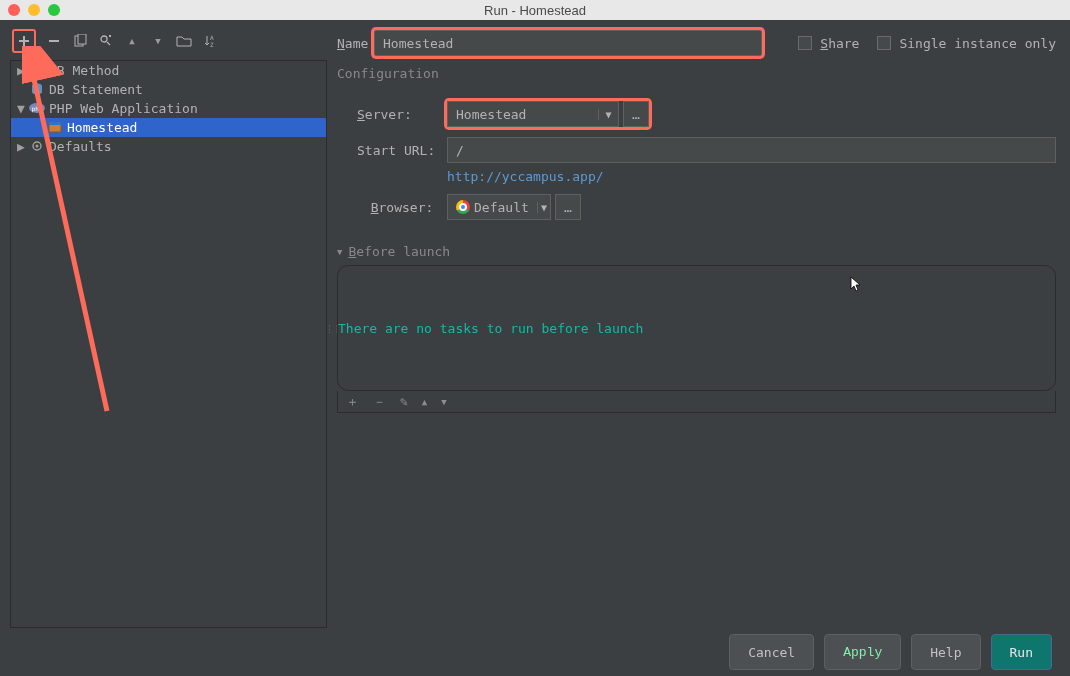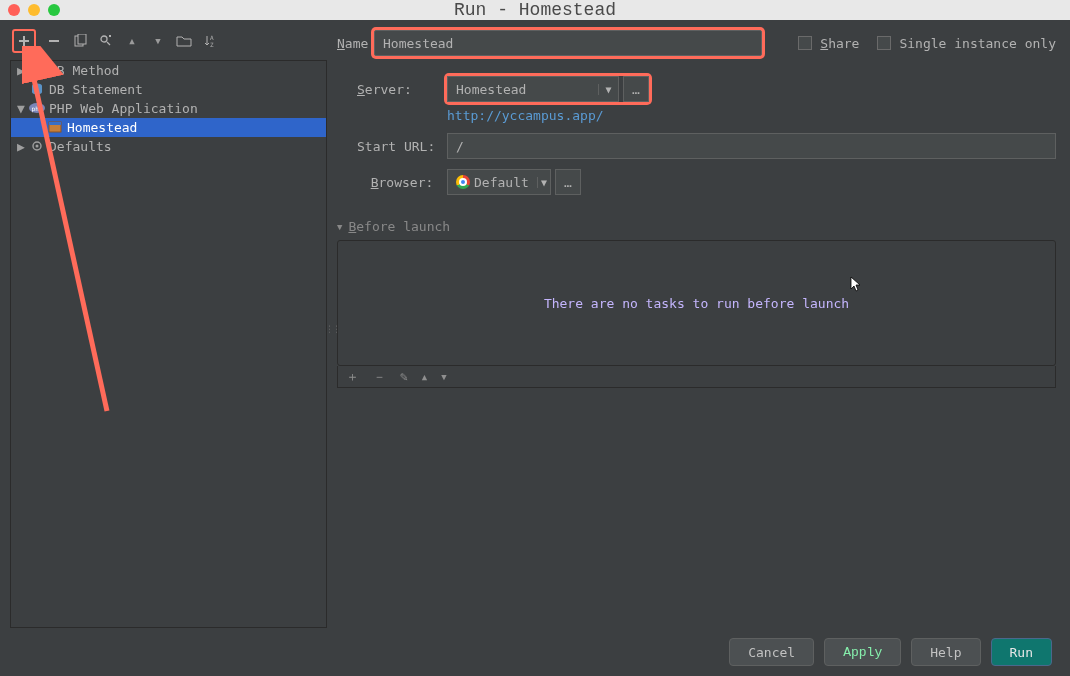--- a/index.html
+++ b/index.html
@@ -19,22 +19,22 @@
     align-items:center;
     position:relative;
   }
   .traffic {
     display:flex; gap:8px; padding-left:8px;
   }
   .tl { width:12px; height:12px; border-radius:50%; }
   .tl-red{background:#ff5f57;} .tl-yellow{background:#febc2e;} .tl-green{background:#28c840;}
   .title-text{
     position:absolute; left:0; right:0; text-align:center;
-    font-family:Liberation Mono, monospace;
-    font-size:18px; color:#4a4a4a;
+    font-family:Liberation Sans, sans-serif;
+    font-size:13px; color:#4a4a4a;
   }
   .main-area{
     display:flex;
     height:608px;
   }
   .sidebar{
     width:327px;
     background:#3c3f41;
     display:flex; flex-direction:column;
     padding:6px 0 0 10px;
@@ -116,43 +116,43 @@
   .chrome-icon::after{
     content:"";position:absolute;inset:3px;border-radius:50%;
     background:#4285f4;border:2px solid #fff;
   }
   .before-launch-head{
     display:flex;align-items:center;gap:6px;color:#888;
     margin-top:24px;
   }
   .bl-box{
     border:1px solid #2b2b2b;
-    border-radius:3px;
+    border-radius:11px;
     height:126px;
     margin-top:6px;
-    display:flex;align-items:center;justify-content:center;
-    color:#c4b5fd;
+    display:flex;align-items:center;justify-content:flex-start;
+    color:#14b8a6;
   }
   .bl-toolbar{
     display:flex;gap:14px;align-items:center;
     height:22px; padding-left:8px; color:#8f8f8f;
     border:1px solid #2b2b2b; border-top:none;
   }
   .check{ display:flex; align-items:center; gap:8px; margin-top:10px;}
   .checkbox{
     width:14px;height:14px;background:#45494a;border:1px solid #6a6a6a;
   }
   .footer{
     height:48px;
     display:flex; align-items:center; justify-content:flex-end;
     gap:10px; padding:0 18px;
     background:#3c3f41;
   }
   .btn{
-    height:28px;padding:0 18px;
+    height:36px;padding:0 18px;
     background:#4c5052;border:1px solid #5e6060;color:#c2c2c2;
     display:flex;align-items:center;justify-content:center;
     border-radius:4px;cursor:pointer;font-family:inherit;font-size:13px;
   }
   .btn.primary{background:#0f766e;border-color:#4a688c;color:#e6e6e6;}
   .btn.disabled{color:#86efac;font-family:Liberation Mono, monospace;}
   .arrow-annot{
     position:absolute; pointer-events:none;
     left:22px; top:46px;
   }
@@ -283,39 +283,40 @@
       <label class="check" style="margin:0 18px 0 4px;">
         <span class="checkbox"></span>
         <span class="lbl"><span style="text-decoration:underline">S</span>hare</span>
       </label>
       <label class="check" style="margin:0;">
         <span class="checkbox"></span>
         <span class="lbl">Single instance only</span>
       </label>
     </div>
 
+    <div class="section-title">Configuration</div>
 
     <div class="row" style="padding-left:20px;margin-top:20px;">
       <span class="lbl" style="width:90px;"><span style="text-decoration:underline">S</span>erver:</span>
       <div class="hl-red" style="display:flex;">
         <div class="select" style="width:172px;">
           <span class="seltext">Homestead</span>
           <span class="selarrow">▼</span>
         </div>
         <div class="ell-btn">…</div>
       </div>
     </div>
 
-    <div class="row" style="padding-left:110px;margin-top:-4px;">
-      <span class="link">http://yccampus.app/</span>
-    </div>
-
     <div class="row" style="padding-left:20px;">
       <span class="lbl" style="width:90px;">Start URL:</span>
       <input type="text" class="field" style="flex: 1 1 0%;" value="/">
+    </div>
+
+    <div class="row" style="padding-left:110px;margin-top:-4px;">
+      <span class="link">http://yccampus.app/</span>
     </div>
 
     <div class="row" style="padding-left:20px;">
       <span class="lbl" style="width:90px;text-align:center;"><span style="text-decoration:underline">B</span>rowser:</span>
       <div class="select" style="width:104px;">
         <span class="seltext" style="display:flex;align-items:center;">
           <span class="chrome-icon"></span>
           <span>Default</span>
         </span>
         <span class="selarrow">▼</span>

